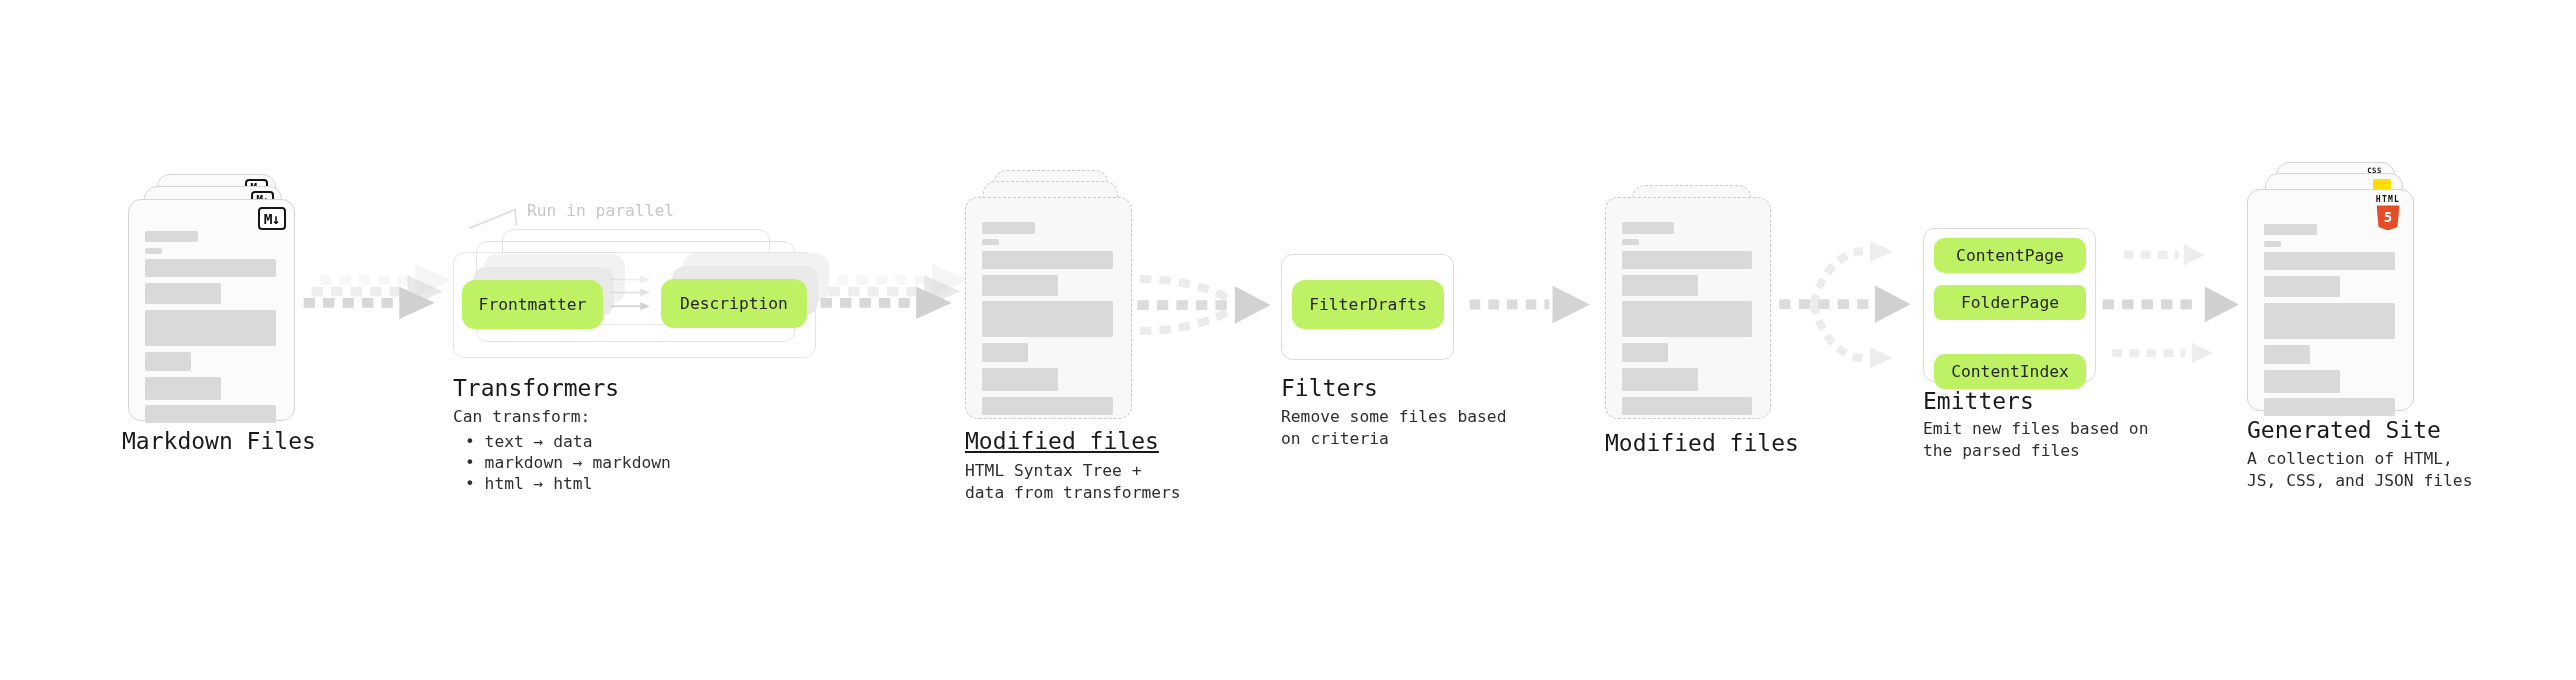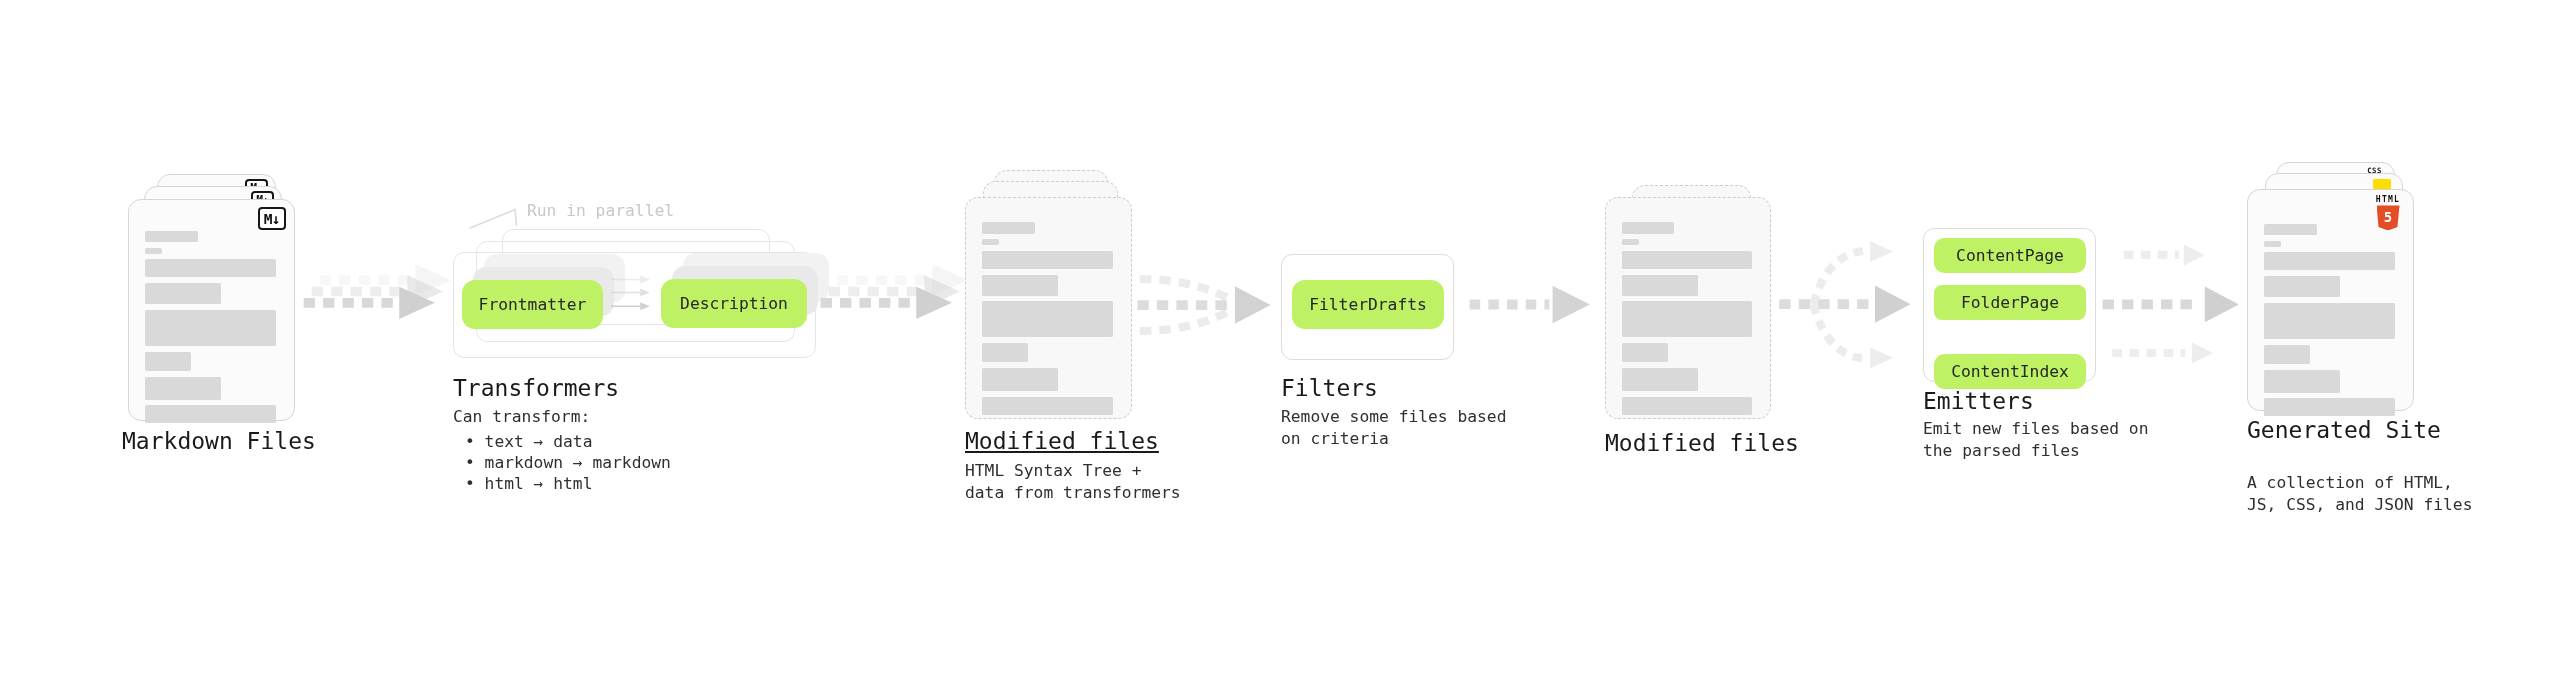--- a/index.html
+++ b/index.html
@@ -240,17 +240,17 @@
         <div class="bar" style="width: 13%; height: 5.7px;"></div>
         <div class="bar" style="width: 100%; height: 18px;"></div>
         <div class="bar" style="width: 58%; height: 21px;"></div>
         <div class="bar" style="width: 100%; height: 36px;"></div>
         <div class="bar" style="width: 35%; height: 19.5px;"></div>
         <div class="bar" style="width: 58%; height: 23px;"></div>
         <div class="bar" style="width: 100%; height: 18px;"></div>
       </div>
   </div>
   <div class="stage-heading" style="left:2247px;top:417px;">Generated Site</div>
-  <div class="stage-caption" style="left:2247px;top:448px;margin-top:24px;">A collection of HTML,
+  <div class="stage-caption" style="left:2247px;top:448px;">A collection of HTML,
 JS, CSS, and JSON files</div>
 
 </div>
 
 
 </body></html>

